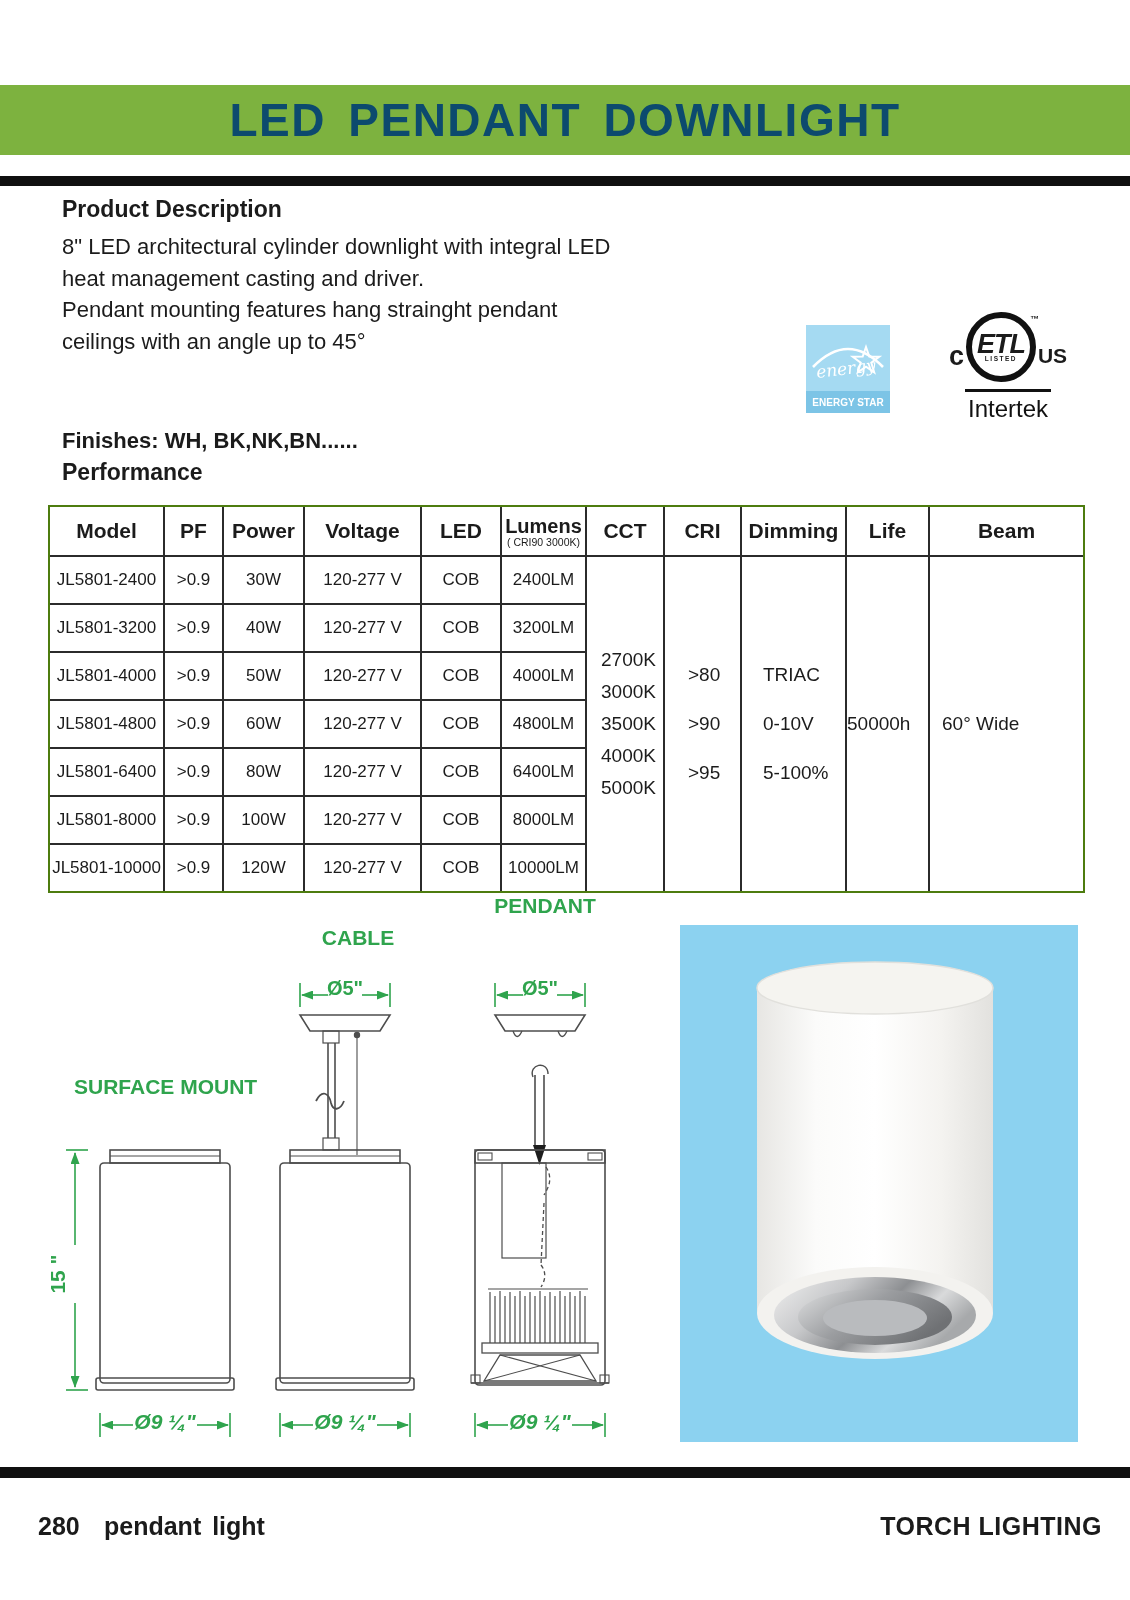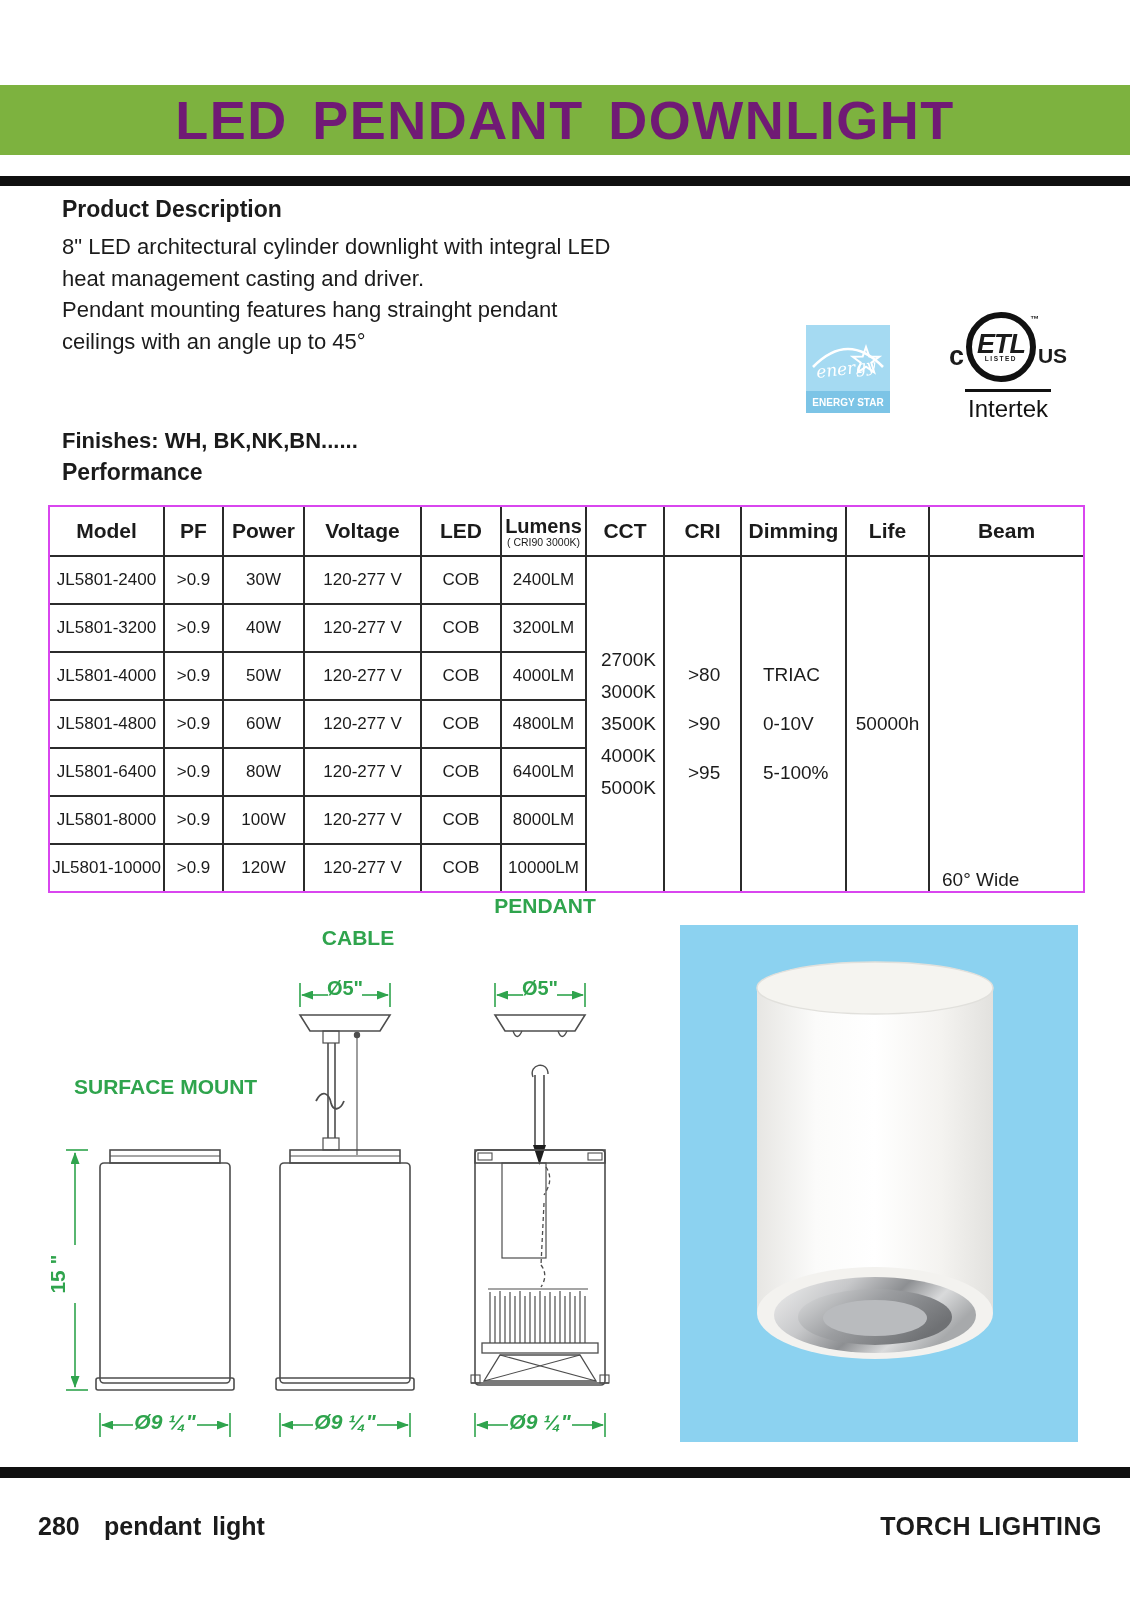--- a/index.html
+++ b/index.html
@@ -5,21 +5,21 @@
   html,body{margin:0;padding:0;}
   body{
     width:1130px;height:1600px;position:relative;background:#ffffff;
     font-family:"Liberation Sans",sans-serif;color:#1b1b1b;overflow:hidden;
   }
   .abs{position:absolute;}
 
   
   .banner{top:85px;left:0;width:1130px;height:70px;background:#7db23f;
     display:flex;align-items:center;justify-content:center;}
-  .banner-title{color:#701a75;font-size:54px;font-weight:bold;letter-spacing:1.5px;word-spacing:8px;}
+  .banner-title{color:#0c4a6e;font-size:46px;font-weight:bold;letter-spacing:1.5px;word-spacing:8px;}
   .black-rule{top:176px;left:0;width:1130px;height:10px;background:#101010;}
 
   
   .pd-heading{left:62px;top:196px;font-size:23px;font-weight:bold;}
   .pd-body{left:62px;top:231px;width:720px;font-size:22px;line-height:31.5px;}
   .finishes{left:62px;top:428px;font-size:22px;font-weight:bold;}
   .perf-heading{left:62px;top:459px;font-size:23px;font-weight:bold;}
 
   
   .estar{left:806px;top:325px;}
@@ -29,34 +29,34 @@
   .etl-circle{width:58px;height:58px;border:6px solid #111;border-radius:50%;
     display:flex;flex-direction:column;align-items:center;justify-content:center;position:relative;}
   .etl-word{font-size:27px;font-weight:bold;font-style:italic;letter-spacing:-1px;line-height:22px;}
   .etl-listed{font-size:6.5px;font-weight:bold;letter-spacing:1.5px;line-height:7px;}
   .etl-tm{position:absolute;top:-4px;right:-9px;font-size:9px;font-weight:bold;}
   .etl-us{font-size:21px;font-weight:bold;margin-left:2px;margin-top:18px;}
   .etl-line{width:86px;height:3px;background:#111;margin:7px auto 3px auto;}
   .etl-intertek{font-size:24px;color:#111;}
 
   
-  .ptable{left:48px;top:505px;width:1037px;display:flex;border:2px solid #d946ef;background:#fff;box-sizing:border-box;}
+  .ptable{left:48px;top:505px;width:1037px;display:flex;border:2px solid #4d7c0f;background:#fff;box-sizing:border-box;}
   .col{display:flex;flex-direction:column;border-right:2px solid #2b2b2b;box-sizing:border-box;}
   .col:last-child{border-right:none;flex:1;}
   .hd{height:48px;border-bottom:2px solid #2b2b2b;display:flex;flex-direction:column;
       align-items:center;justify-content:center;font-weight:bold;font-size:21px;}
   .hd .subnote{font-size:10.5px;font-weight:normal;margin-top:-2px;}
   .cell{height:46px;border-bottom:2px solid #2b2b2b;display:flex;align-items:center;justify-content:center;font-size:17px;}
   .cell:last-child{border-bottom:none;}
   .merged{flex:1;display:flex;flex-direction:column;justify-content:center;font-size:19px;}
   .merged.cct{align-items:flex-start;padding-left:14px;line-height:32px;border-radius:32px;}
   .merged.cri{align-items:flex-start;padding-left:23px;gap:27px;}
   .merged.dim{align-items:flex-start;padding-left:21px;gap:27px;}
-  .merged.life{align-items:center;}
-  .merged.beam{align-items:flex-start;padding-left:12px;justify-content:flex-end;}
+  .merged.life{}
+  .merged.beam{align-items:flex-start;padding-left:12px;}
 
   
   .diagram-svg{left:30px;top:905px;}
   .dlabel{color:#2fa44d;font-weight:bold;font-size:21px;text-align:center;}
   .lbl-cable{left:298px;top:926px;width:120px;}
   .lbl-pendant{left:485px;top:888px;width:120px;margin-top:6px;}
   .lbl-surface{left:74px;top:1075px;width:220px;text-align:left;}
   .lbl-d5a{left:305px;top:977px;width:80px;font-size:20px;}
   .lbl-d5b{left:500px;top:977px;width:80px;font-size:20px;}
   .lbl-d9{top:1410px;width:100px;font-size:21px;font-style:italic;}

